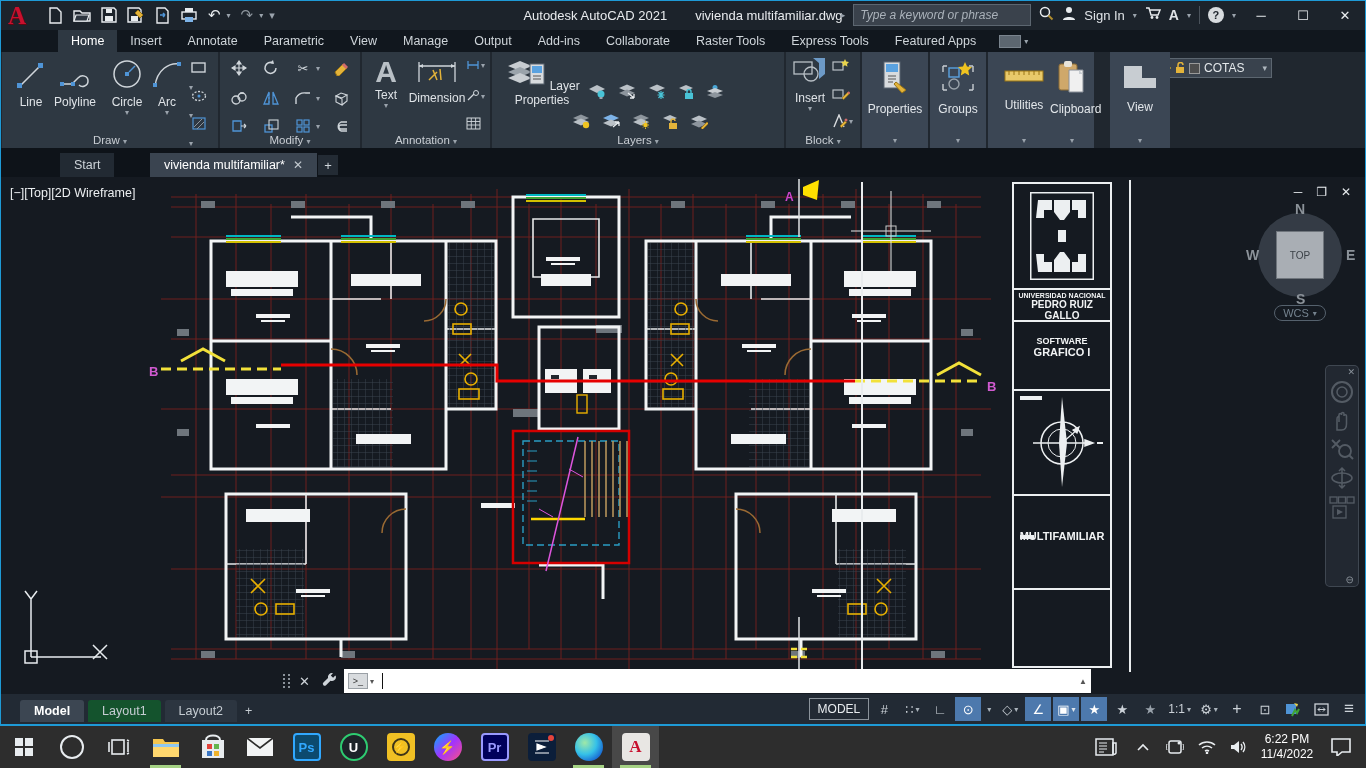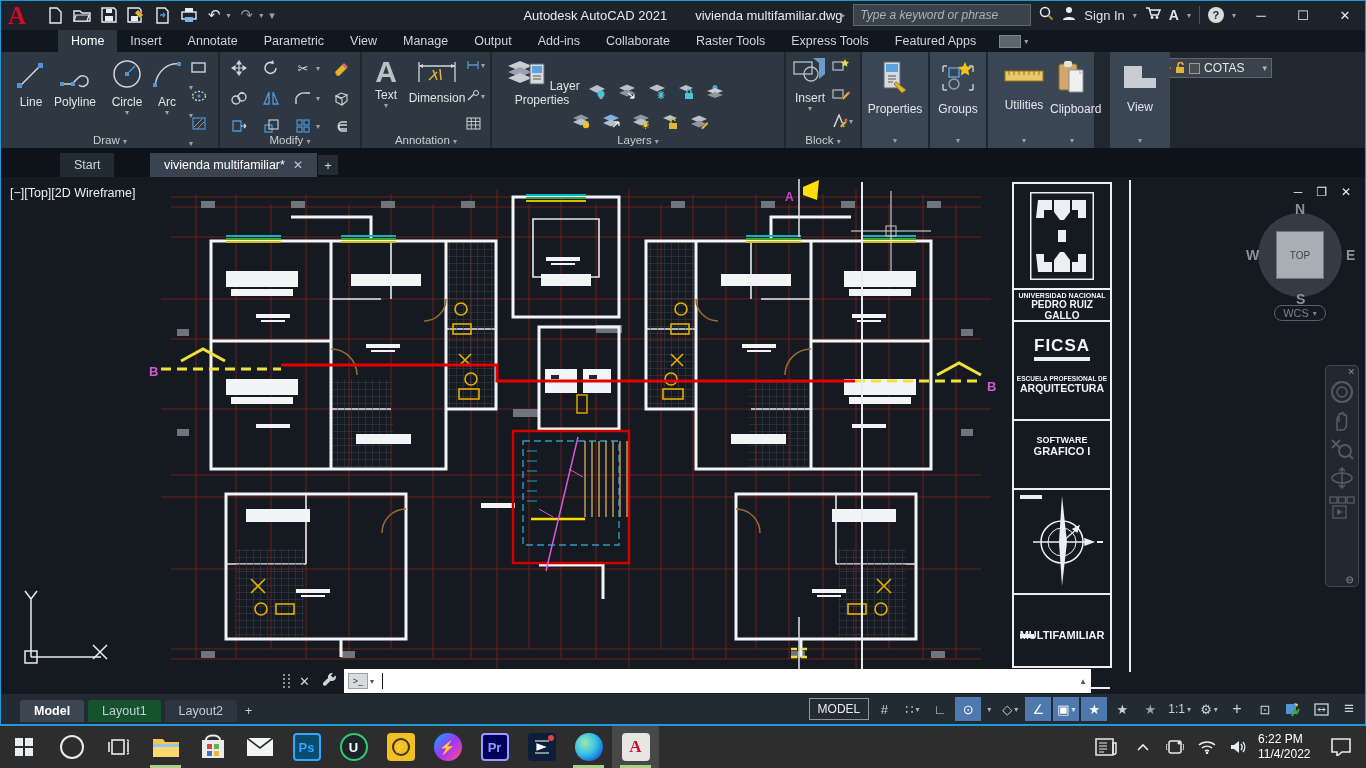--- a/index.html
+++ b/index.html
@@ -118,21 +118,21 @@
   #taskbar { left:0; top:726px; width:1366px; height:42px; background:#2d2d2d; position:absolute; z-index:40; }
   #tstart { width:48px; height:42px; display:flex; align-items:center; justify-content:center; }
   #tsearch { width:344px; height:42px; background:#3d3d3d; border:1px solid #222; display:flex; align-items:center; gap:10px; padding:0 12px; position:relative; }
   #tsearch input { background:transparent; border:none; outline:none; color:#ccc; font-size:14px; width:200px; }
   #tsearch input::placeholder { color:#c9c9c9; }
   .ticon { width:47px; height:42px; display:flex; align-items:center; justify-content:center; position:relative; }
   .ticon.open::after { content:""; position:absolute; left:8px; bottom:0; width:31px; height:3px; background:#a5d284; }
   .ticon.active { background:#484848; }
   .appsq { width:28px; height:28px; border-radius:4px; display:flex; align-items:center; justify-content:center; font-weight:bold; font-size:13px; }
   #tray { position:absolute; right:0; top:0; height:42px; gap:6px; padding-right:6px; }
-  #clock { text-align:left; color:#fff; font-size:12px; line-height:15px; width:58px; }
+  #clock { text-align:center; color:#fff; font-size:12px; line-height:15px; width:58px; }
 </style>
 </head>
 <body>
 
 <div id="app">
 
   <div id="titlebar" class="abs">
     <div id="acad-logo" class="abs">A</div>
     <div class="qat row">
       <span>
@@ -741,26 +741,20 @@
       <div style="height:106px;border-bottom:2px solid #eceff1;display:flex;align-items:center;justify-content:center">
         <svg width="64" height="88" viewBox="0 0 64 88">
             <rect x="0" y="0" width="64" height="88" fill="none" stroke="#eceff1" stroke-width="3"></rect>
           <path d="M8 8h14v10h-8v8h-8zM42 8h14v18h-8v-8h-6zM8 80h14V70h-8v-8h-8zM42 80h14V62h-8v8h-6zM24 8h16v12l-6 8h-4l-6-8zM24 80h16V68l-6-8h-4l-6 8zM28 38h8v12h-8z" fill="#eceff1"></path>
         </svg>
       </div>
       <div style="height:32px;border-bottom:2px solid #eceff1;padding-top:2px">
         <div style="font-size:7px;font-weight:bold">UNIVERSIDAD NACIONAL</div>
         <div style="font-size:10px;font-weight:bold">PEDRO RUIZ GALLO</div>
       </div>
-      <div style="height:85px;border-bottom:2px solid #eceff1">
-        <div style="font-size:17px;font-weight:bold;margin-top:14px;letter-spacing:1px">FICSA</div>
-        <div style="width:56px;height:4px;background:#eceff1;margin:1px auto 14px"></div>
-        <div style="font-size:6.5px;font-weight:bold">ESCUELA PROFESIONAL DE</div>
-        <div style="font-size:10.5px;font-weight:bold">ARQUITECTURA</div>
-      </div>
       <div style="height:55px;border-bottom:2px solid #eceff1">
         <div style="font-size:9px;font-weight:bold;margin-top:14px">SOFTWARE</div>
         <div style="font-size:11px;font-weight:bold"></div>
         <div style="font-size:11px;font-weight:bold">GRAFICO I</div>
       </div>
       <div style="height:105px;border-bottom:2px solid #eceff1;position:relative">
         <div style="position:absolute;left:6px;top:5px;width:22px;height:4px;background:#eceff1"></div>
         <svg width="86" height="100" viewBox="0 0 86 100">
           <circle cx="43" cy="52" r="21" fill="none" stroke="#eceff1" stroke-width="1.5"></circle>
           <circle cx="43" cy="52" r="14" fill="none" stroke="#eceff1" stroke-width="1"></circle>

